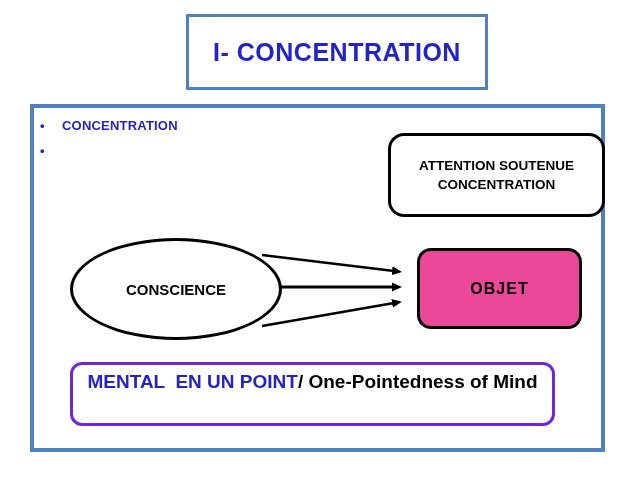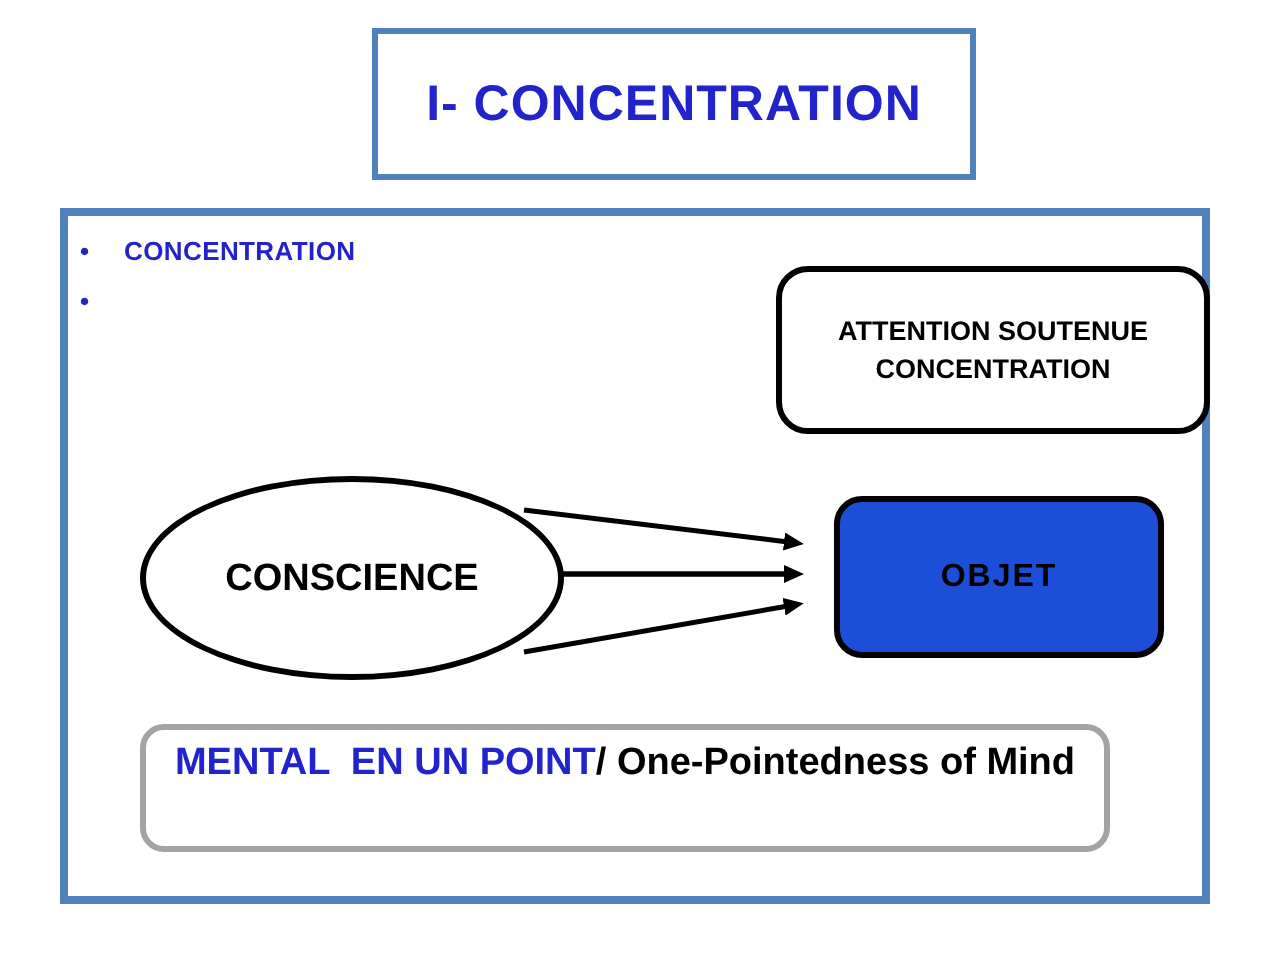--- a/index.html
+++ b/index.html
@@ -100,53 +100,53 @@
     border: 3px solid #000000;
     border-radius: 50%;
     background: #FFFFFF;
     display: flex;
     flex-direction: column;
     align-items: center;
     justify-content: center;
   }
   .ellipse-line {
     color: #000000;
-    font-size: 19px;
+    font-size: 15px;
     font-weight: bold;
     line-height: 19px;
     white-space: nowrap;
   }
   .object-box {
     position: absolute;
     left: 417px;
     top: 248px;
     width: 165px;
     height: 81px;
     box-sizing: border-box;
     border: 3px solid #000000;
     border-radius: 14px;
-    background: #1d4ed8;
+    background: #ec4899;
     display: flex;
     align-items: center;
     justify-content: center;
   }
   .object-label {
     color: #000000;
     font-size: 16px;
     font-weight: bold;
     letter-spacing: 1px;
   }
   .bottom-box {
     position: absolute;
     left: 70px;
     top: 362px;
     width: 485px;
     height: 64px;
     box-sizing: border-box;
-    border: 3px solid #a3a3a3;
+    border: 3px solid #6d28d9;
     border-radius: 12px;
     background: #FFFFFF;
     text-align: center;
     padding: 3px 0;
   }
   .bottom-text {
     font-size: 19px;
     font-weight: bold;
     line-height: 27px;
   }

